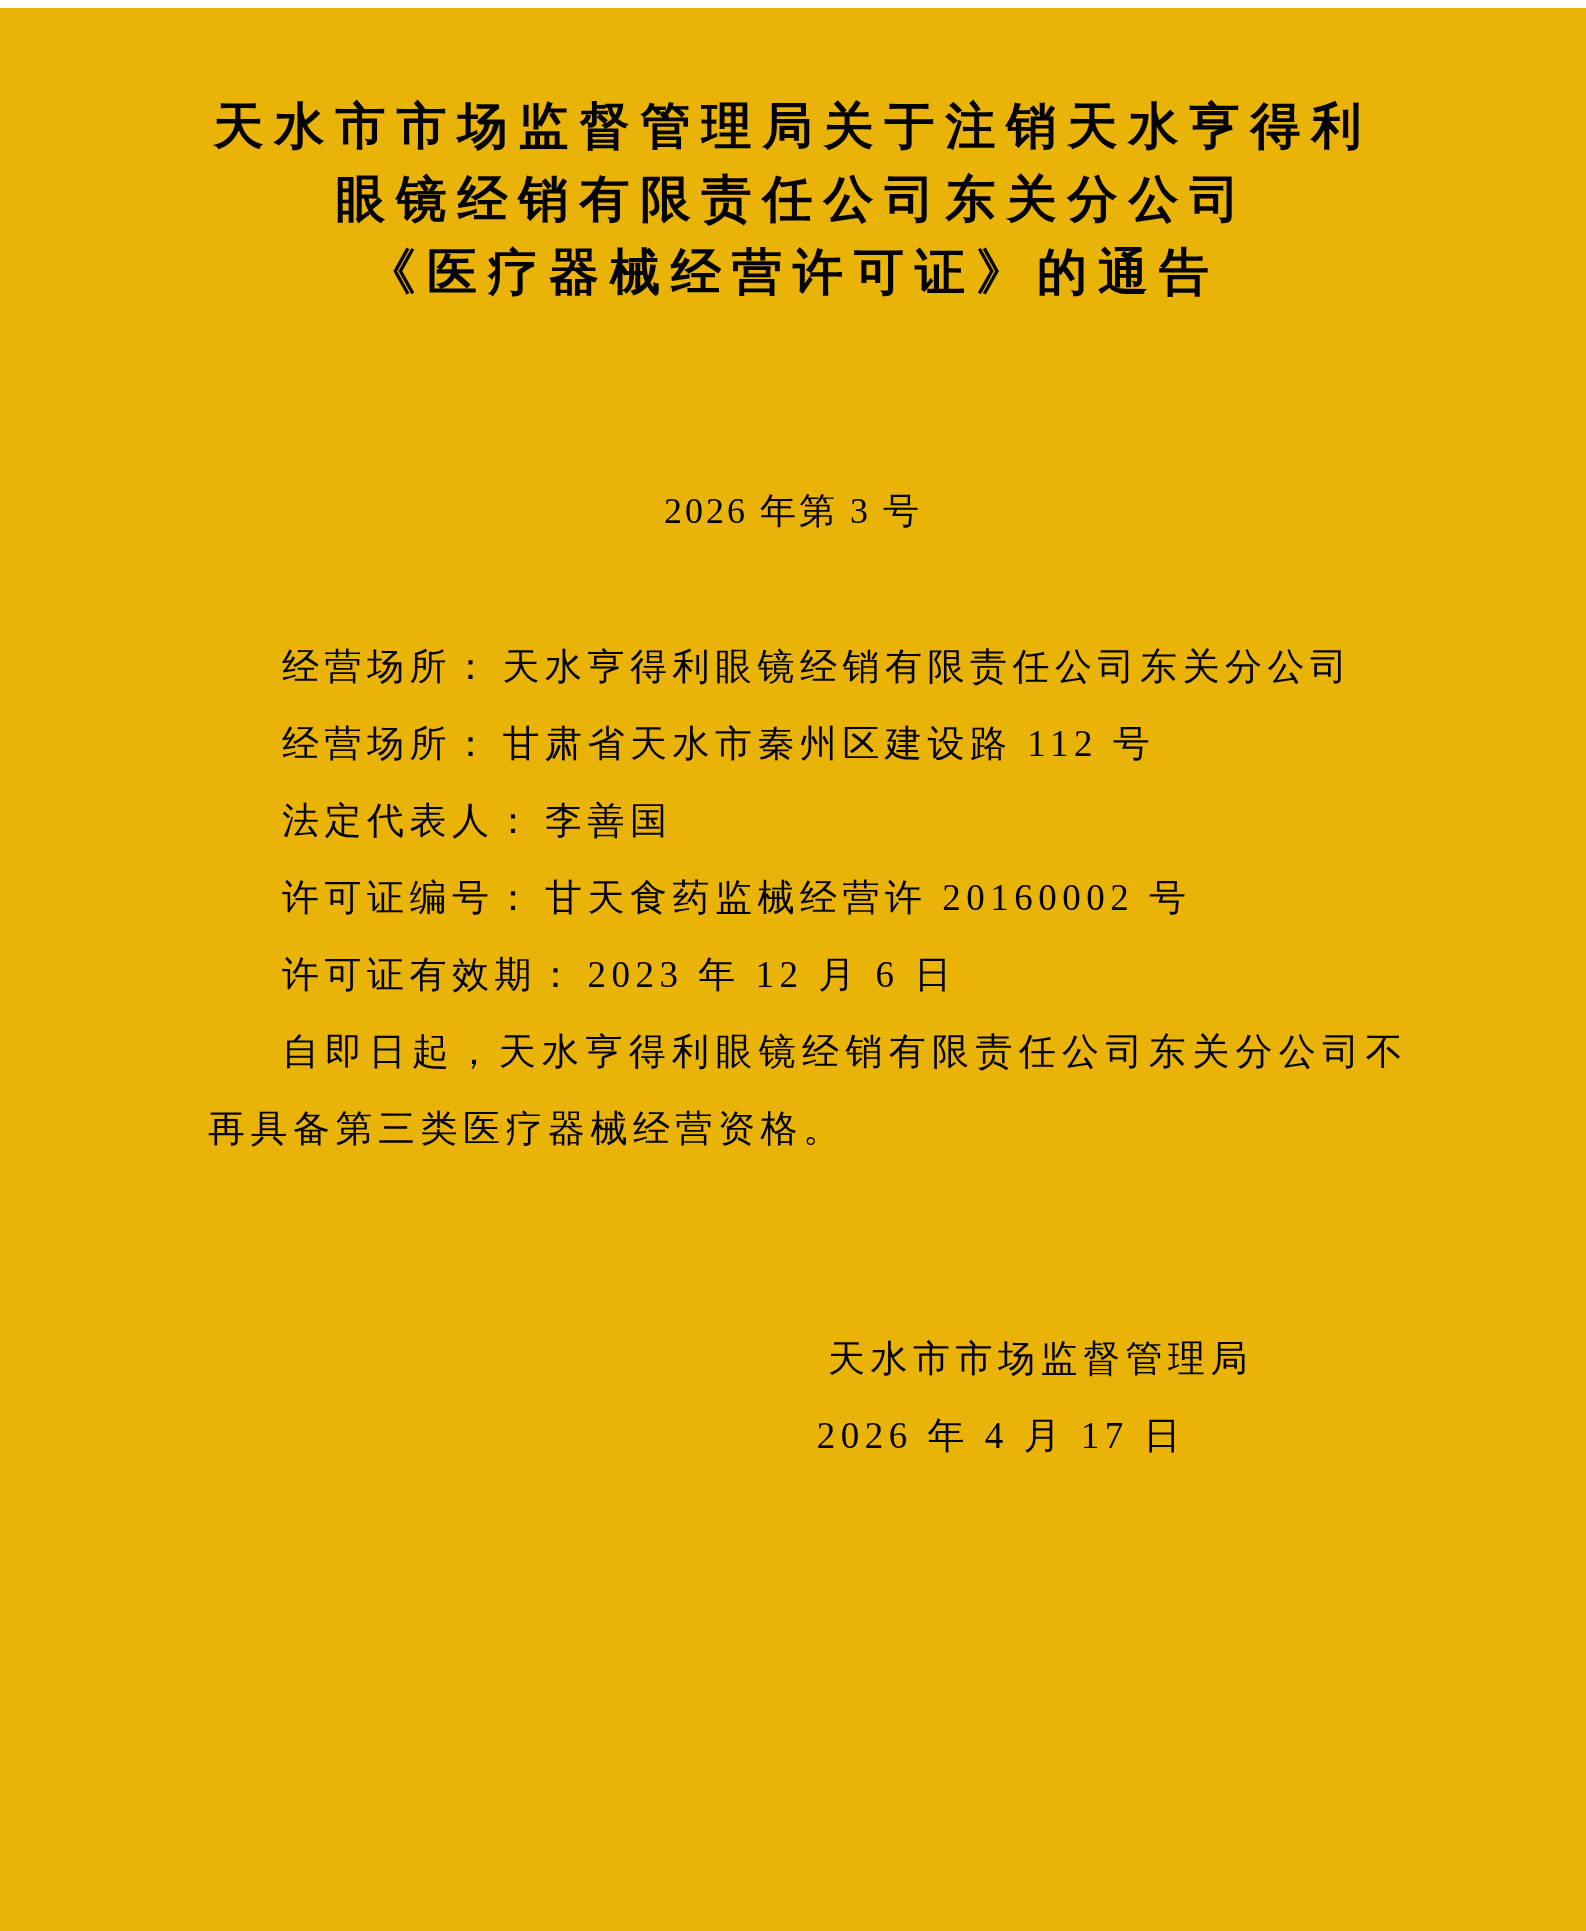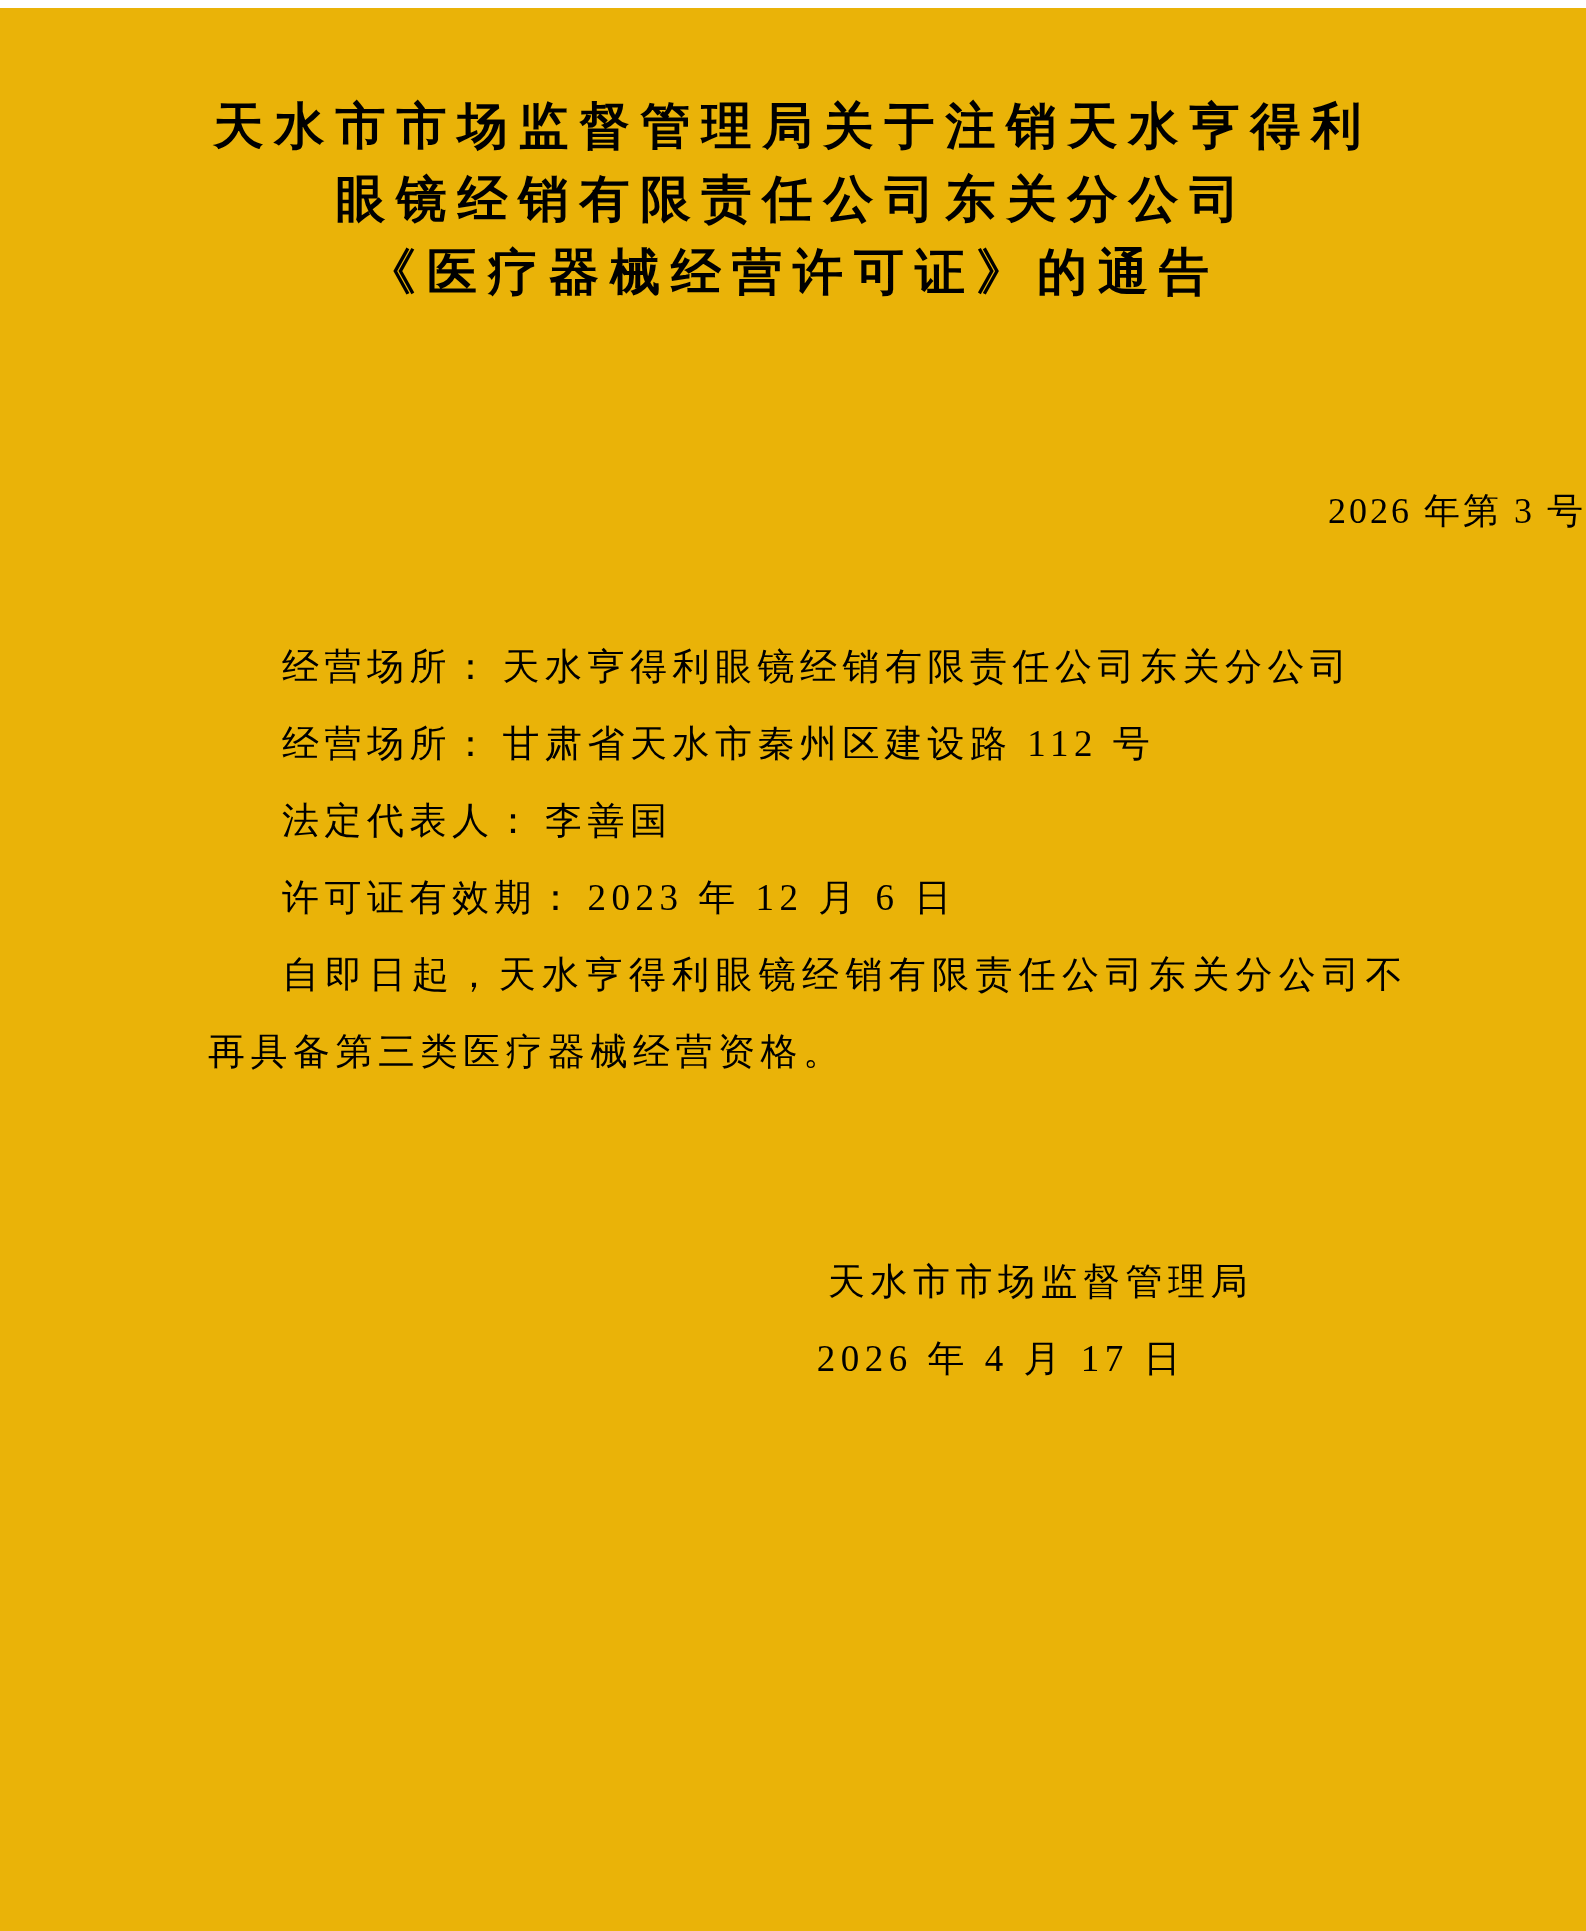--- a/index.html
+++ b/index.html
@@ -19,21 +19,21 @@
     padding-top: 82px;
     text-align: center;
     font-size: 50px;
     font-weight: 700;
     line-height: 73px;
     letter-spacing: 11px;
   }
   .title-line { display: block; white-space: nowrap; }
   .doc-number {
     margin-top: 180px;
-    text-align: right;
+    text-align: center;
     font-size: 36px;
     line-height: 44px;
     letter-spacing: 3px;
   }
   .doc-body {
     width: 1200px;
     margin-left: 208px;
     margin-top: 95px;
     font-size: 37px;
     line-height: 77px;
@@ -72,20 +72,21 @@
 
   <div class="doc-body">
 
 
     <p class="detail"><span class="detail-label">经营场所：</span><span class="detail-value">天水亨得利眼镜经销有限责任公司东关分公司</span></p>
 
     <p class="detail"><span class="detail-label">经营场所：</span><span class="detail-value">甘肃省天水市秦州区建设路 112 号</span></p>
 
     <p class="detail"><span class="detail-label">法定代表人：</span><span class="detail-value">李善国</span></p>
 
+    <p class="detail"><span class="detail-label">许可证编号：</span><span class="detail-value">甘天食药监械经营许 20160002 号</span></p>
 
     <p class="detail"><span class="detail-label">许可证有效期：</span><span class="detail-value">2023 年 12 月 6 日</span></p>
 
     <p class="para">自即日起，天水亨得利眼镜经销有限责任公司东关分公司不再具备第三类医疗器械经营资格。</p>
 
   </div>
 
   <div class="signature">
     <p class="signature-org">天水市市场监督管理局</p>
     <p class="signature-date">2026 年 4 月 17 日</p>

